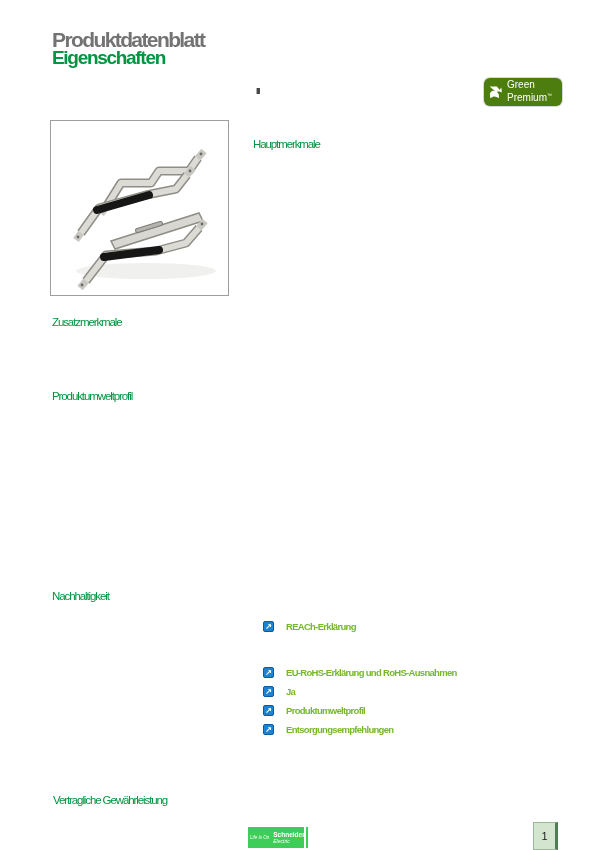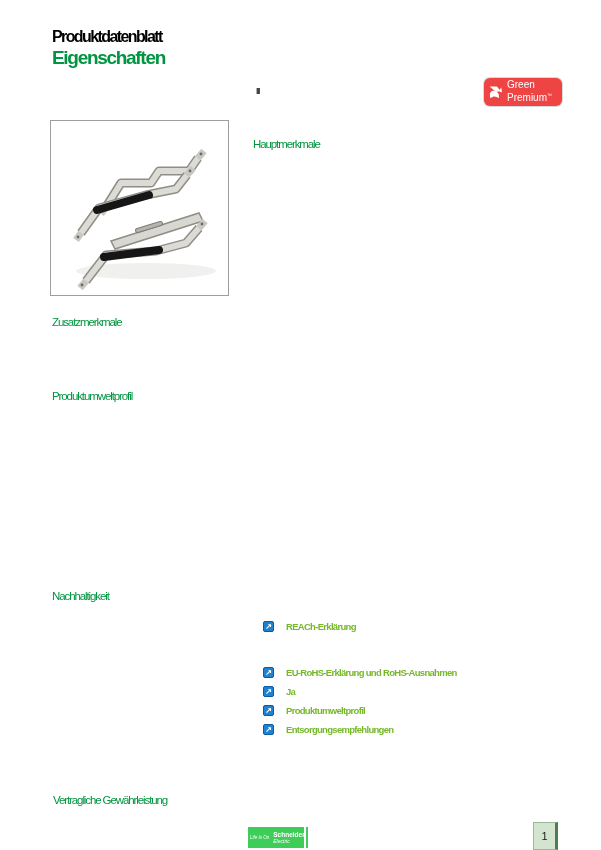--- a/index.html
+++ b/index.html
@@ -7,21 +7,21 @@
   body {
     position:relative;
     background:#ffffff;
     font-family:"Liberation Sans", sans-serif;
     overflow:hidden;
   }
 
   
   .doc-title-1 {
     position:absolute; left:52px; top:28px;
-    color:#000000; font-size:16px; font-weight:bold; letter-spacing:-1.6px;
+    color:#737373; font-size:21px; font-weight:bold; letter-spacing:-1.6px;
   }
   .doc-title-2 {
     position:absolute; left:52px; top:47px;
     color:#009540; font-size:19px; font-weight:bold; letter-spacing:-1.3px;
   }
   .section-heading {
     position:absolute;
     color:#009540; font-size:11.5px; font-weight:normal; letter-spacing:-1.1px;
     white-space:nowrap;
   }
@@ -32,21 +32,21 @@
   .h-warr   { left:53px;  top:794px; }
 
   .collapsed-ref {
     position:absolute; left:256px; top:86px;
     color:#3c3c3c; font-size:9px; font-weight:bold; letter-spacing:-1.5px;
   }
 
   
   .gp-badge {
     position:absolute; left:484px; top:78px; width:78px; height:28px;
-    background:#ef4444; border-radius:6px;
+    background:#4d7c0f; border-radius:6px;
     display:flex; align-items:center; padding-left:3px;
     box-shadow:0 0 0 1px #d8d8d8;
   }
   .gp-leaf { width:18px; height:18px; flex:0 0 auto; }
   .gp-text { color:#ffffff; font-size:10px; line-height:10.5px; margin-left:2px; white-space:nowrap; }
   .gp-tm { font-size:5px; vertical-align:super; }
 
   
   .product-frame {
     position:absolute; left:50px; top:120px; width:179px; height:176px;

